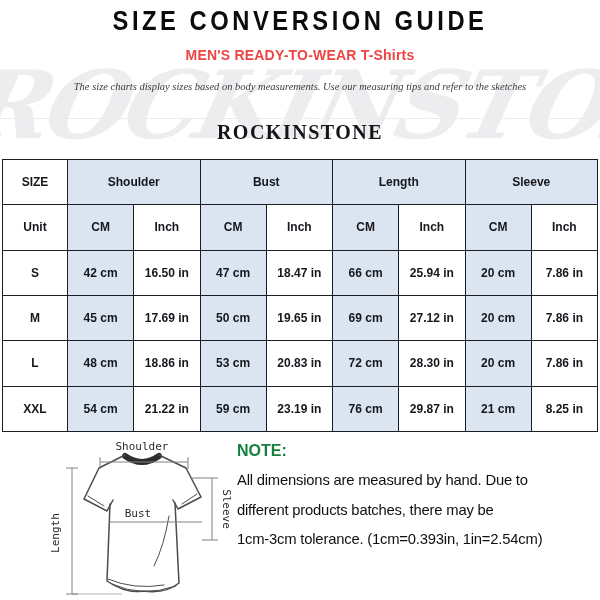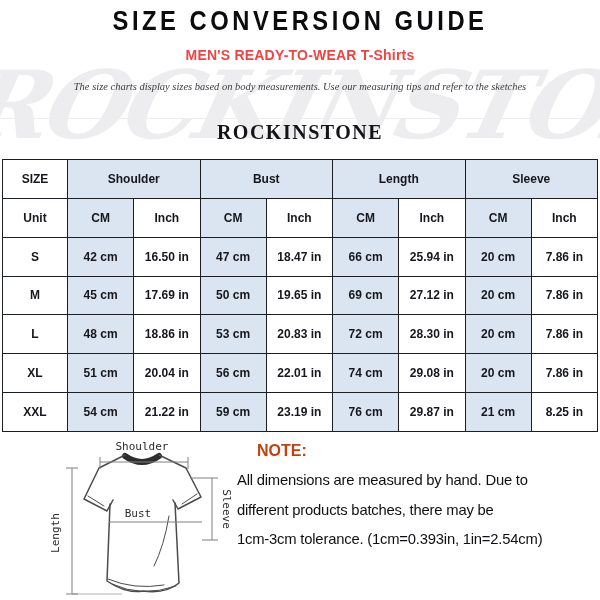--- a/index.html
+++ b/index.html
@@ -34,21 +34,21 @@
   .size-table td, .size-table th { border:1.6px solid #1b1e24; text-align:center;
                                    vertical-align:middle; font-size:12px; font-weight:700;
                                    color:#15171c; padding:0; height:34px; }
   .c-blue { background:#dbe5f1; }
   .c-white { background:#ffffff;margin-left:28px; }
 
   
   .bottom { position:absolute; top:432px; left:0; width:600px; height:168px; z-index:2; }
   .diagram { position:absolute; top:6px; left:42px; width:200px; height:160px; }
   .note { position:absolute; top:10px; left:237px; width:356px; }
-  .note-title { font-size:16px; font-weight:700; color:#c2410c; margin-bottom:6px;margin-left:20px; }
+  .note-title { font-size:16px; font-weight:700; color:#15803d; margin-bottom:6px; }
   .note-line { font-size:14.8px; font-weight:400; line-height:29.5px; color:#101014;
                letter-spacing:-0.2px; white-space:nowrap; }
 
   svg text.dim-label { font-family:"DejaVu Sans Mono", monospace; font-size:11px; fill:#2a2a2a; }
 </style>
 </head>
 <body>
 
 <div class="watermark">ROCKINSTONE</div>
 
@@ -120,31 +120,20 @@
     <td class="c-blue">48 cm</td>
     <td class="c-white">18.86 in</td>
     <td class="c-blue">53 cm</td>
     <td class="c-white">20.83 in</td>
     <td class="c-blue">72 cm</td>
     <td class="c-white">28.30 in</td>
     <td class="c-blue">20 cm</td>
     <td class="c-white">7.86 in</td>
   </tr>
   <tr>
-    <td class="c-white">XL</td>
-    <td class="c-blue">51 cm</td>
-    <td class="c-white">20.04 in</td>
-    <td class="c-blue">56 cm</td>
-    <td class="c-white">22.01 in</td>
-    <td class="c-blue">74 cm</td>
-    <td class="c-white">29.08 in</td>
-    <td class="c-blue">20 cm</td>
-    <td class="c-white">7.86 in</td>
-  </tr>
-  <tr>
     <td class="c-white">XXL</td>
     <td class="c-blue">54 cm</td>
     <td class="c-white">21.22 in</td>
     <td class="c-blue">59 cm</td>
     <td class="c-white">23.19 in</td>
     <td class="c-blue">76 cm</td>
     <td class="c-white">29.87 in</td>
     <td class="c-blue">21 cm</td>
     <td class="c-white">8.25 in</td>
   </tr>

